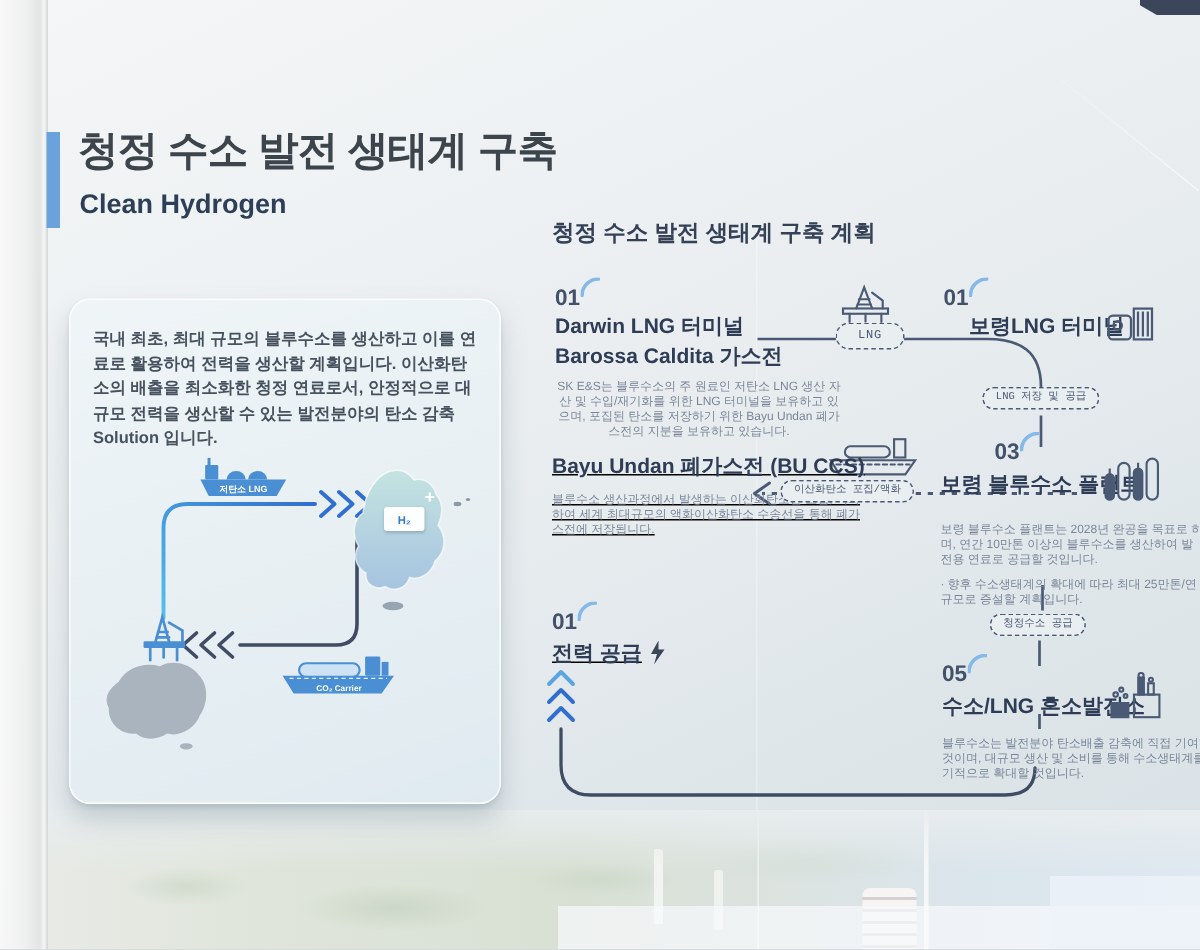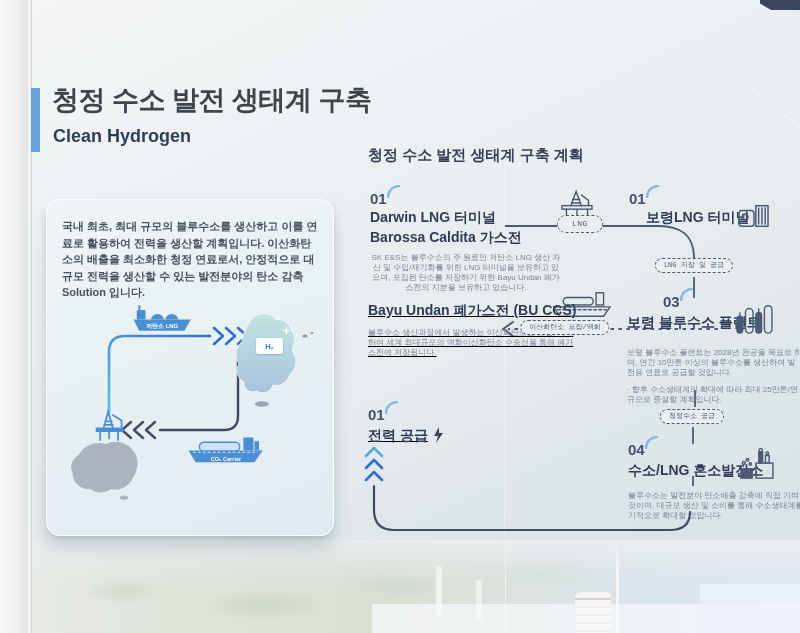--- a/index.html
+++ b/index.html
@@ -276,21 +276,21 @@
   </svg>
   <div class="pill centerx" style="left:565px;top:320px;">이산화탄소 포집/액화</div>
   <div class="abs z4" style="left:368px;top:301px;text-decoration:underline;">
     <div class="step-title">Bayu Undan 폐가스전 (BU CCS)</div>
     <div class="step-body" style="width:206px;margin-top:9px;">블루수소 생산과정에서 발생하는 이산화탄소는 포집, 액화하여 세계 최대규모의 액화이산화탄소 수송선을 통해 폐가스전에 저장됩니다.</div>
   </div>
 
   <div class="pill centerx" style="left:692px;top:409px;">청정수소 공급</div>
 
   <div class="abs z4" style="left:628px;top:441px;">
-    <span class="step-num" style="position:relative;"><span>04</span>
+    <span class="step-num" style="position:relative;"><span>05</span>
       <svg class="num-arc" width="13" height="13" viewBox="0 0 13 13">
           <path d="M1,12 A11,11 0 0 1 12,1" stroke="#84b9e8" stroke-width="2.4" fill="none" stroke-linecap="round"></path>
         </svg>
     </span>
     <div class="step-title" style="margin-top:2px;">수소/LNG 혼소발전소</div>
     <div class="step-body" style="width:186px;margin-top:12px;">블루수소는 발전분야 탄소배출 감축에 직접 기여할 것이며, 대규모 생산 및 소비를 통해 수소생태계를 획기적으로 확대할 것입니다.</div>
   </div>
   <svg class="abs z4" style="left:736px;top:448px;" width="40" height="32" viewBox="0 0 42 34">
     <g stroke="#4b5a74" stroke-width="1.5" fill="none" stroke-linecap="round">
       <rect x="21" y="16" width="18" height="16"></rect>

